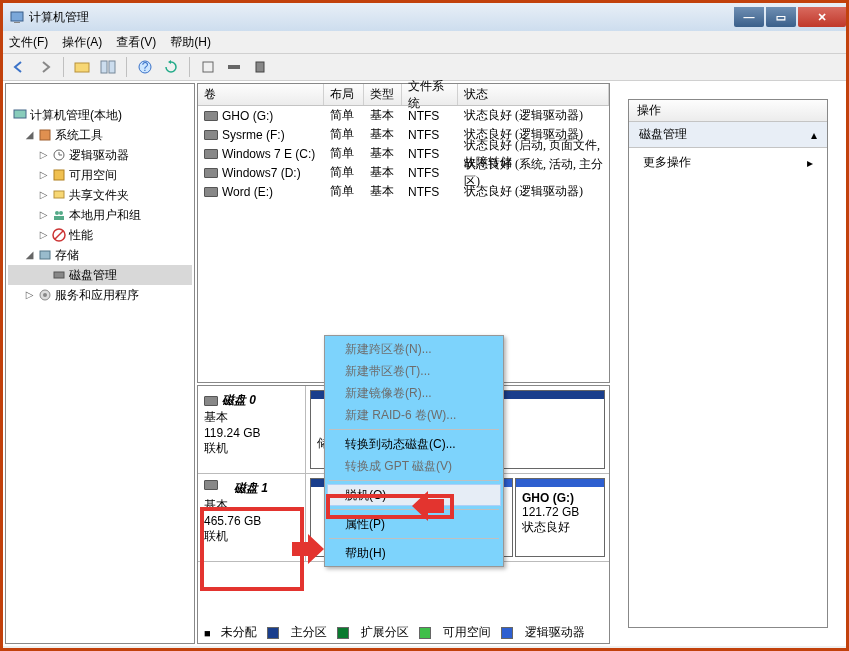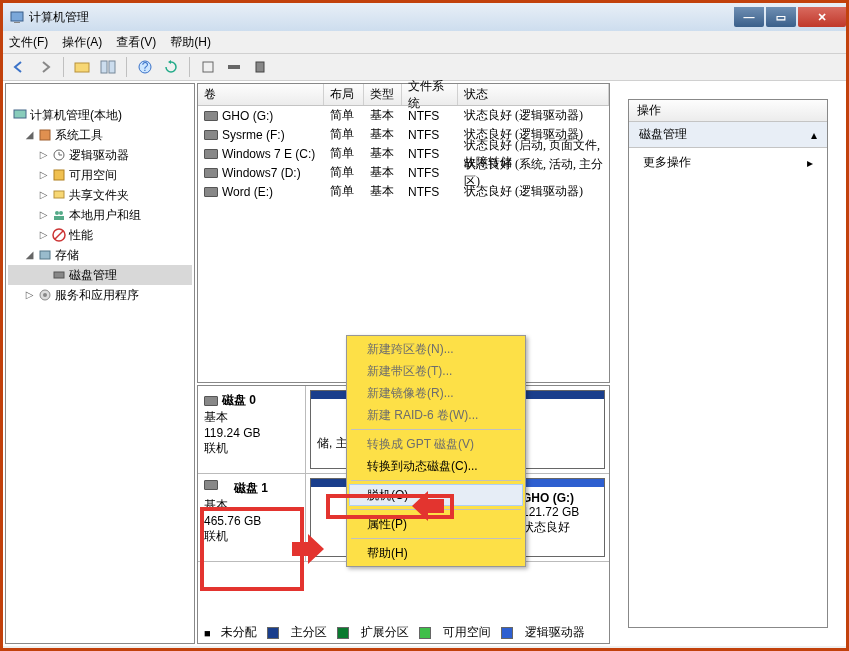--- a/index.html
+++ b/index.html
@@ -48,34 +48,34 @@
 .c-vol{width:126px;} .c-lay{width:40px;} .c-type{width:38px;} .c-fs{width:56px;} .c-stat{flex:1;font-family:Liberation Serif, serif;}
 .vrow{ display:flex; height:19px; align-items:center;}
 .vrow div{ padding:0 6px;}
 .vrow .c-vol{display:flex;align-items:center;gap:4px;}
 .diskico{ width:14px;height:10px;background:#888;border:1px solid #555;border-radius:1px;display:inline-block;}
 
 
 .cbot{ flex:1; border:1px solid #888; background:#fff; position:relative;}
 .diskrow{ display:flex; border-bottom:1px solid #bbb; height:88px;}
 .diskinfo{ width:108px; border-right:1px solid #bbb; padding:6px; background:#fff;}
-.diskinfo .dname{font-weight:bold;}
+.diskinfo .dname{font-weight:bold;font-style:italic;}
 .diskparts{ flex:1; display:flex; padding:4px; gap:2px;}
 .part{ border:1px solid #666; padding:4px 6px; background:#fff; overflow:hidden;}
 .part .ptop{ height:8px; margin:-4px -6px 4px -6px;}
 .legend{ position:absolute; bottom:2px; left:6px; display:flex; gap:10px; align-items:center; font-size:11px;}
 .legend .sw{width:12px;height:12px;display:inline-block;border:1px solid #666;margin-right:2px;vertical-align:middle;}
 
 
 .right .rh{ background:linear-gradient(#fdfdfd,#ececec); border-bottom:1px solid #c4c4c4; height:22px; display:flex;align-items:center;padding:0 8px;}
 .right .rsec{ background:#e8eef6; padding:4px 10px; border-bottom:1px solid #c4c4c4; display:flex;justify-content:space-between;align-items:center;}
 .right .ritem{ padding:6px 14px; display:flex;justify-content:space-between;align-items:center;}
 
 
-.ctxmenu{ position:absolute; left:346px; top:335px; width:180px; background:#fde047; border:1px solid #979797; box-shadow:2px 2px 4px rgba(0,0,0,.3); padding:2px;}
+.ctxmenu{ position:absolute; left:324px; top:335px; width:180px; background:#7dd3fc; border:1px solid #979797; box-shadow:2px 2px 4px rgba(0,0,0,.3); padding:2px;}
 .ctxmenu .mi{ height:22px; display:flex;align-items:center; padding:0 18px; color:#6d6d6d;}
 .ctxmenu .mi.enabled{ color:#000;}
 .ctxmenu .mi.hl{ background:#e6edf6; border:1px solid #aecff7; padding:0 17px;}
 .ctxmenu .msep{ height:1px; background:#c0c0c0; margin:3px 2px;}
 
 
 .callout{ position:absolute; border:4px solid #e3342f; background:transparent; pointer-events:none;}
 .arrow{ position:absolute; pointer-events:none;}
 .arrow svg{display:block;}
 
@@ -402,22 +402,22 @@
 
   </div>
 </div>
 
 <div class="ctxmenu">
   <div class="mi">新建跨区卷(N)...</div>
   <div class="mi">新建带区卷(T)...</div>
   <div class="mi">新建镜像卷(R)...</div>
   <div class="mi">新建 RAID-6 卷(W)...</div>
   <div class="msep"></div>
+  <div class="mi enabled">转换到动态磁盘(C)...</div>
   <div class="mi">转换成 GPT 磁盘(V)</div>
-  <div class="mi enabled">转换到动态磁盘(C)...</div>
   <div class="msep"></div>
   <div class="mi enabled hl">脱机(O)</div>
   <div class="msep"></div>
   <div class="mi enabled">属性(P)</div>
   <div class="msep"></div>
   <div class="mi enabled">帮助(H)</div>
 </div>
 
 <div class="callout" style="left:200px; top:507px; width:104px; height:84px;"></div>
 <div class="callout" style="left:326px; top:494px; width:128px; height:25px;"></div>

